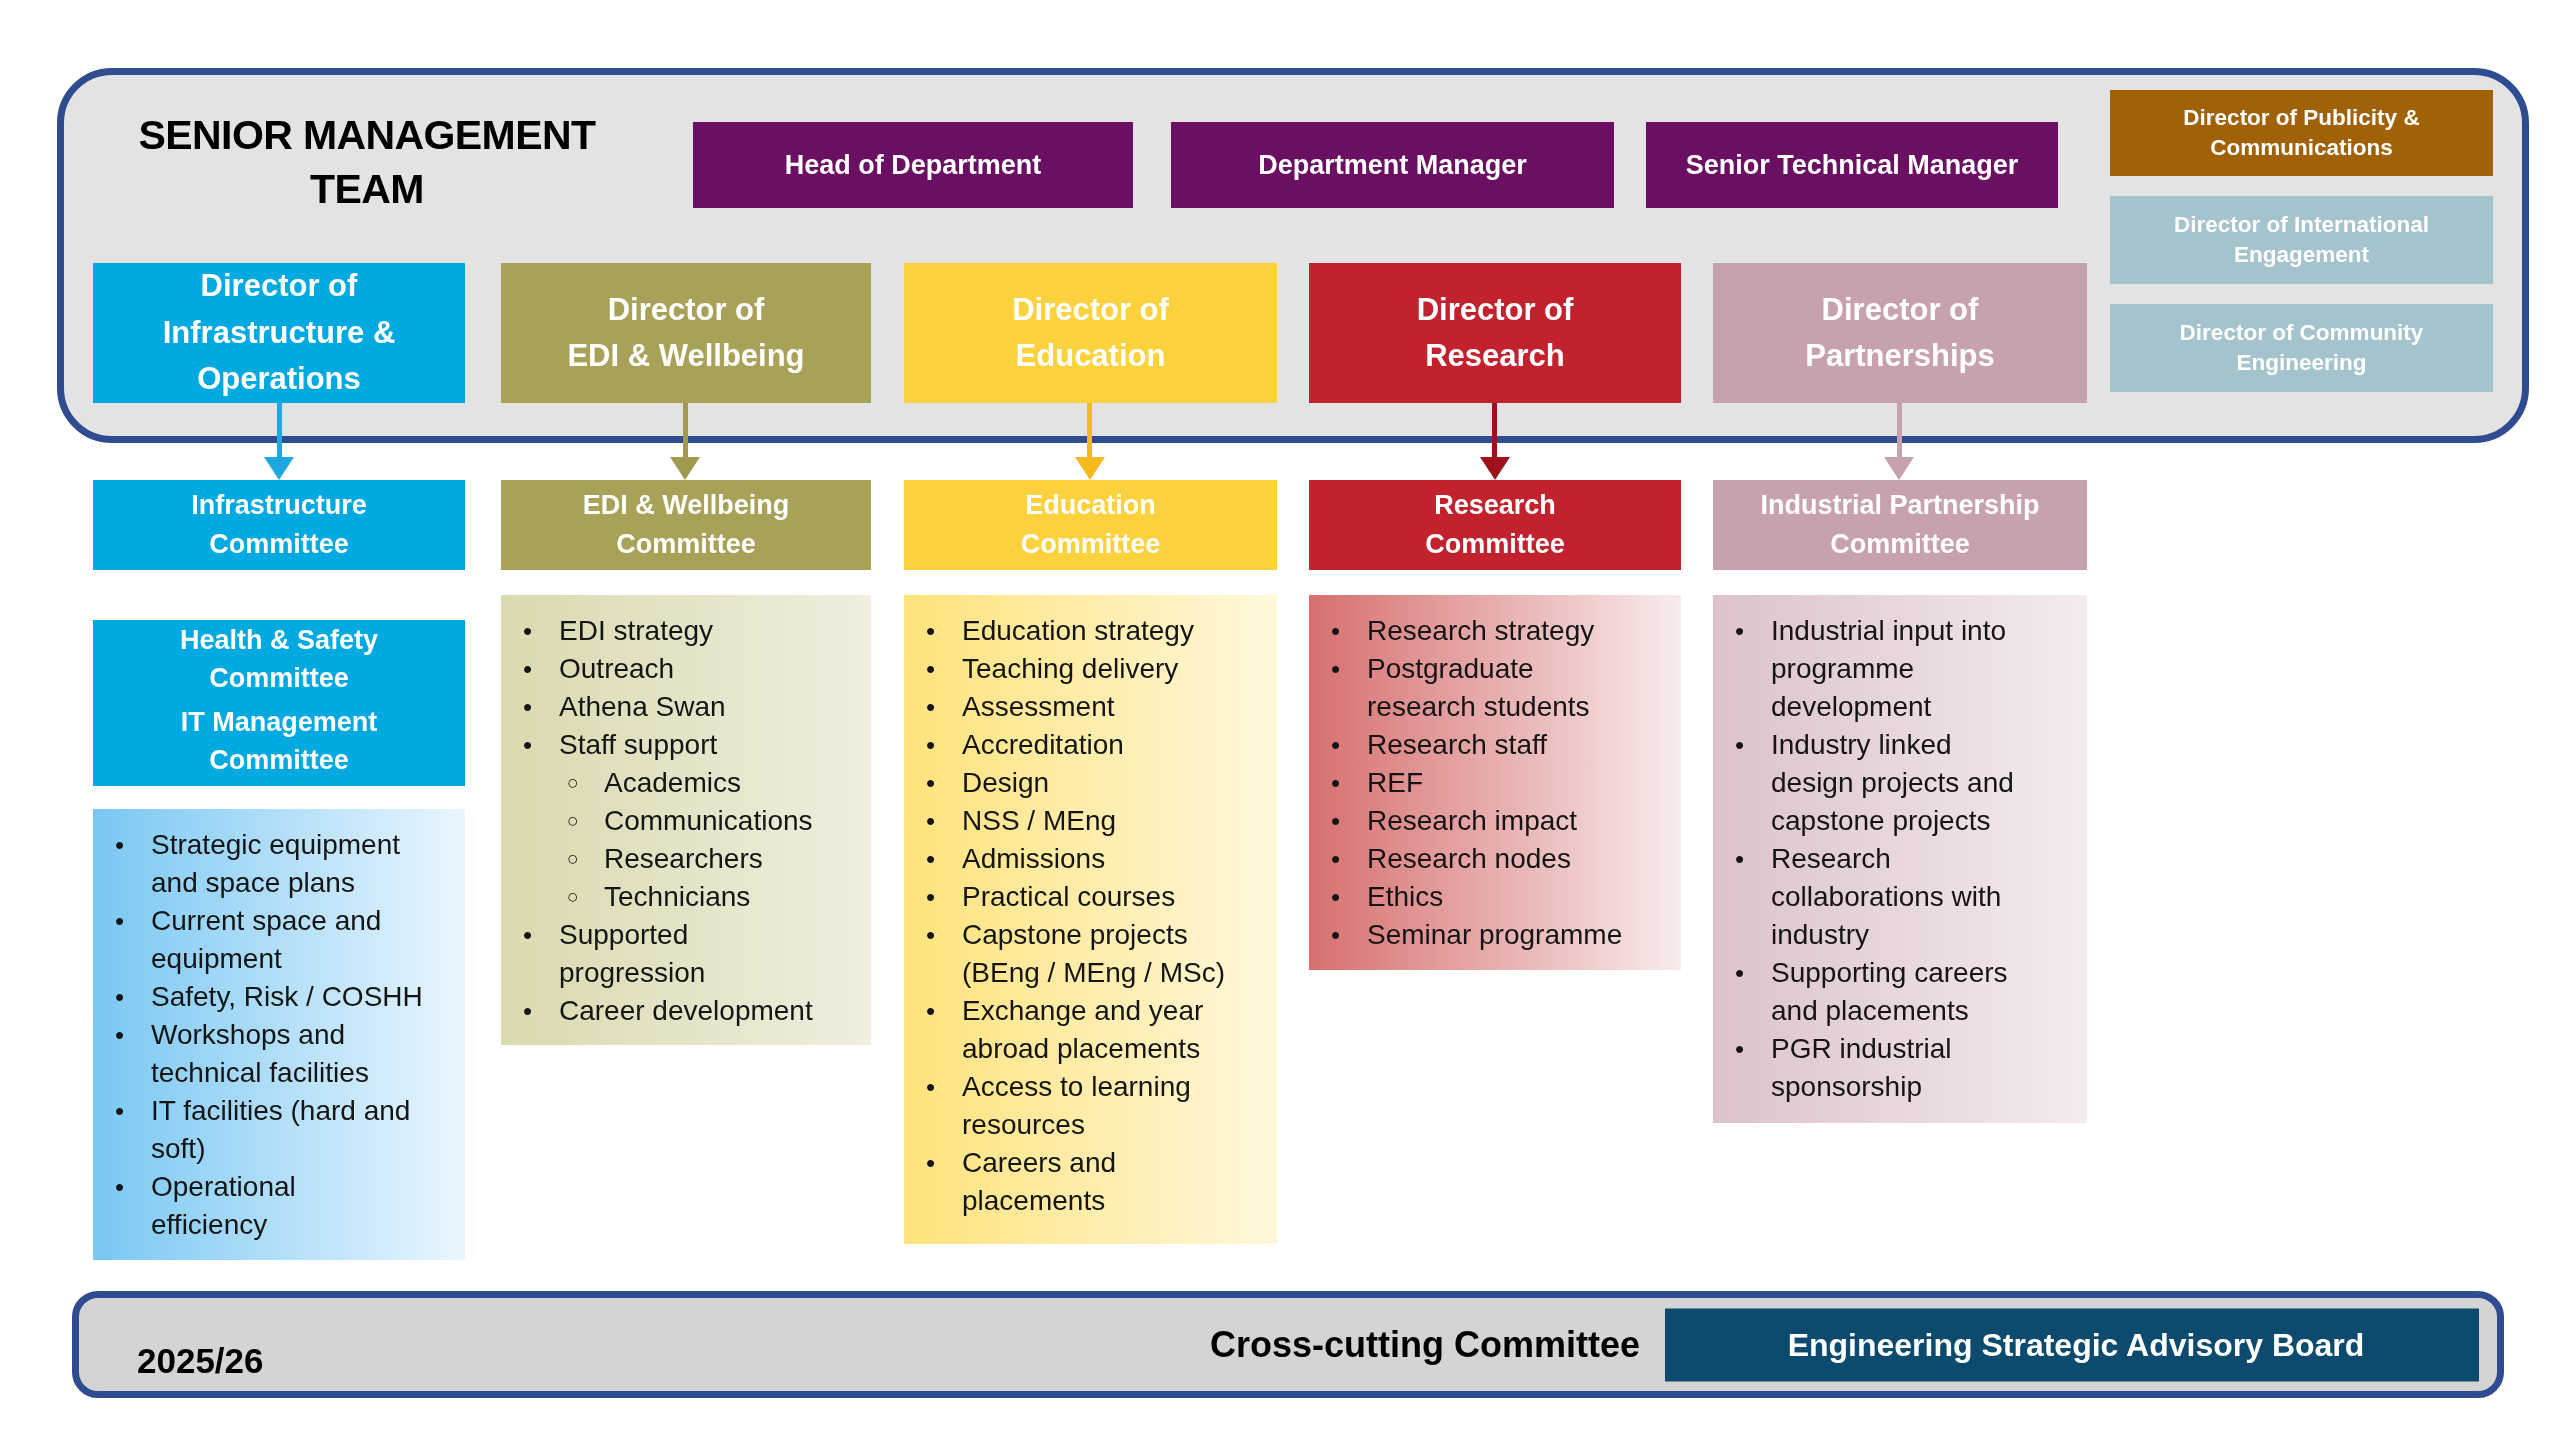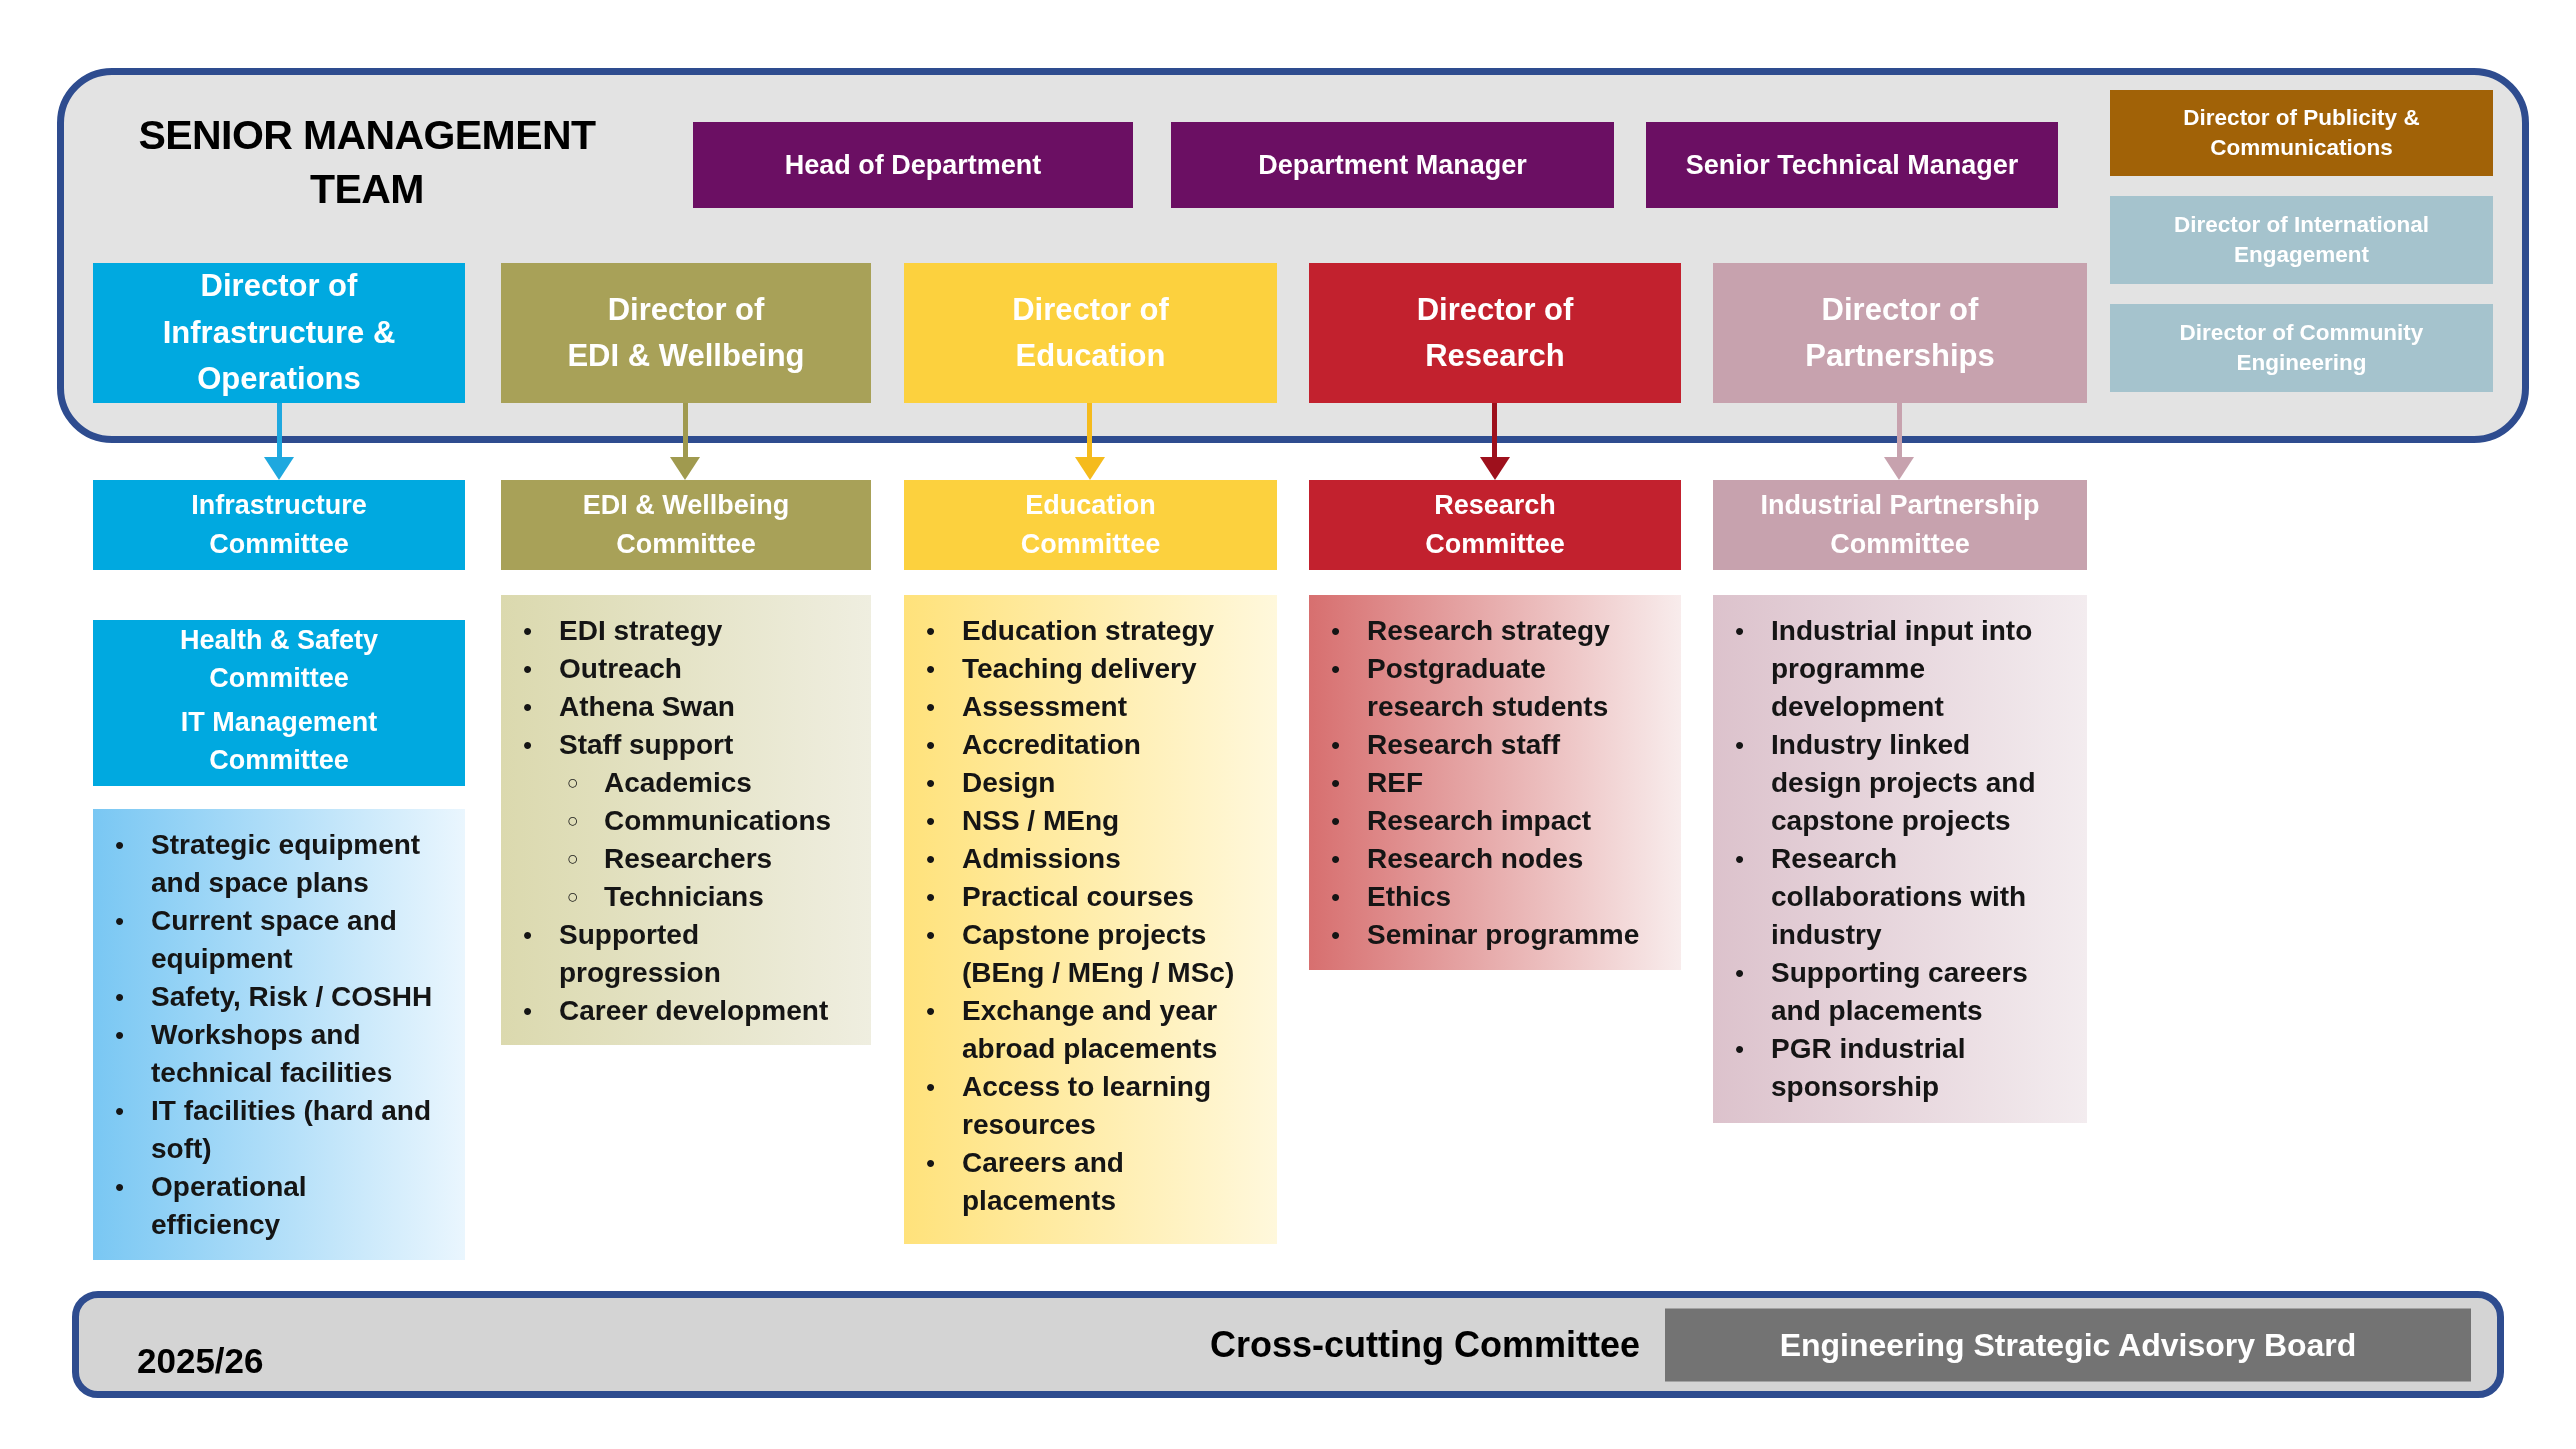--- a/index.html
+++ b/index.html
@@ -33,21 +33,21 @@
 
   .arrow-shaft{position:absolute;width:5.2px;height:55px;top:403px;}
   .arrow-head{position:absolute;top:457px;width:0;height:0;
               border-left:15.5px solid transparent;border-right:15.5px solid transparent;
               border-top:23px solid #000;}
 
   .panel{position:absolute;box-sizing:border-box;padding:16.7px 0 13px 0;}
   .li{display:grid;grid-template-columns:36px 1fr;padding-left:22px;
       font-size:28px;line-height:38px;color:#151515;}
   .li .b{font-size:26px;}
-  .li .t{white-space:pre-line;padding-right:0;font-weight:bold;}
+  .li .t{white-space:pre-line;padding-right:0;}
   .li.sub{padding-left:66px;grid-template-columns:37px 1fr;}
   .li.sub .b{font-size:19.3px;}
 
   
   .footer-bar{position:absolute;left:72px;top:1291px;width:2432px;height:107px;
               box-sizing:border-box;border:7.7px solid #2E4C8F;border-radius:26px;}
   .footer-year{position:absolute;left:58px;top:50%;transform:translateY(-50%);
                font-size:35px;font-weight:bold;color:#000;margin-top:16px;}
   .footer-cross{position:absolute;right:857px;top:50%;transform:translateY(-50%);
                 font-size:36px;font-weight:bold;color:#000;}
@@ -303,17 +303,17 @@
           <span class="b">•</span>
           <span class="t">PGR industrial
 sponsorship</span>
         </div>
       </div>
     </div>
 
   <div class="footer-bar" style="background: rgb(212, 212, 212); border-color: rgb(46, 76, 143);">
     <div class="footer-year">2025/26</div>
     <div class="footer-cross">Cross-cutting Committee</div>
-    <div class="board-button" style="background: #737373;">Engineering Strategic Advisory Board</div>
+    <div class="board-button" style="background: #0c4a6e; padding-left: 8px;">Engineering Strategic Advisory Board</div>
   </div>
 
 </div>
 
 
 </body></html>

